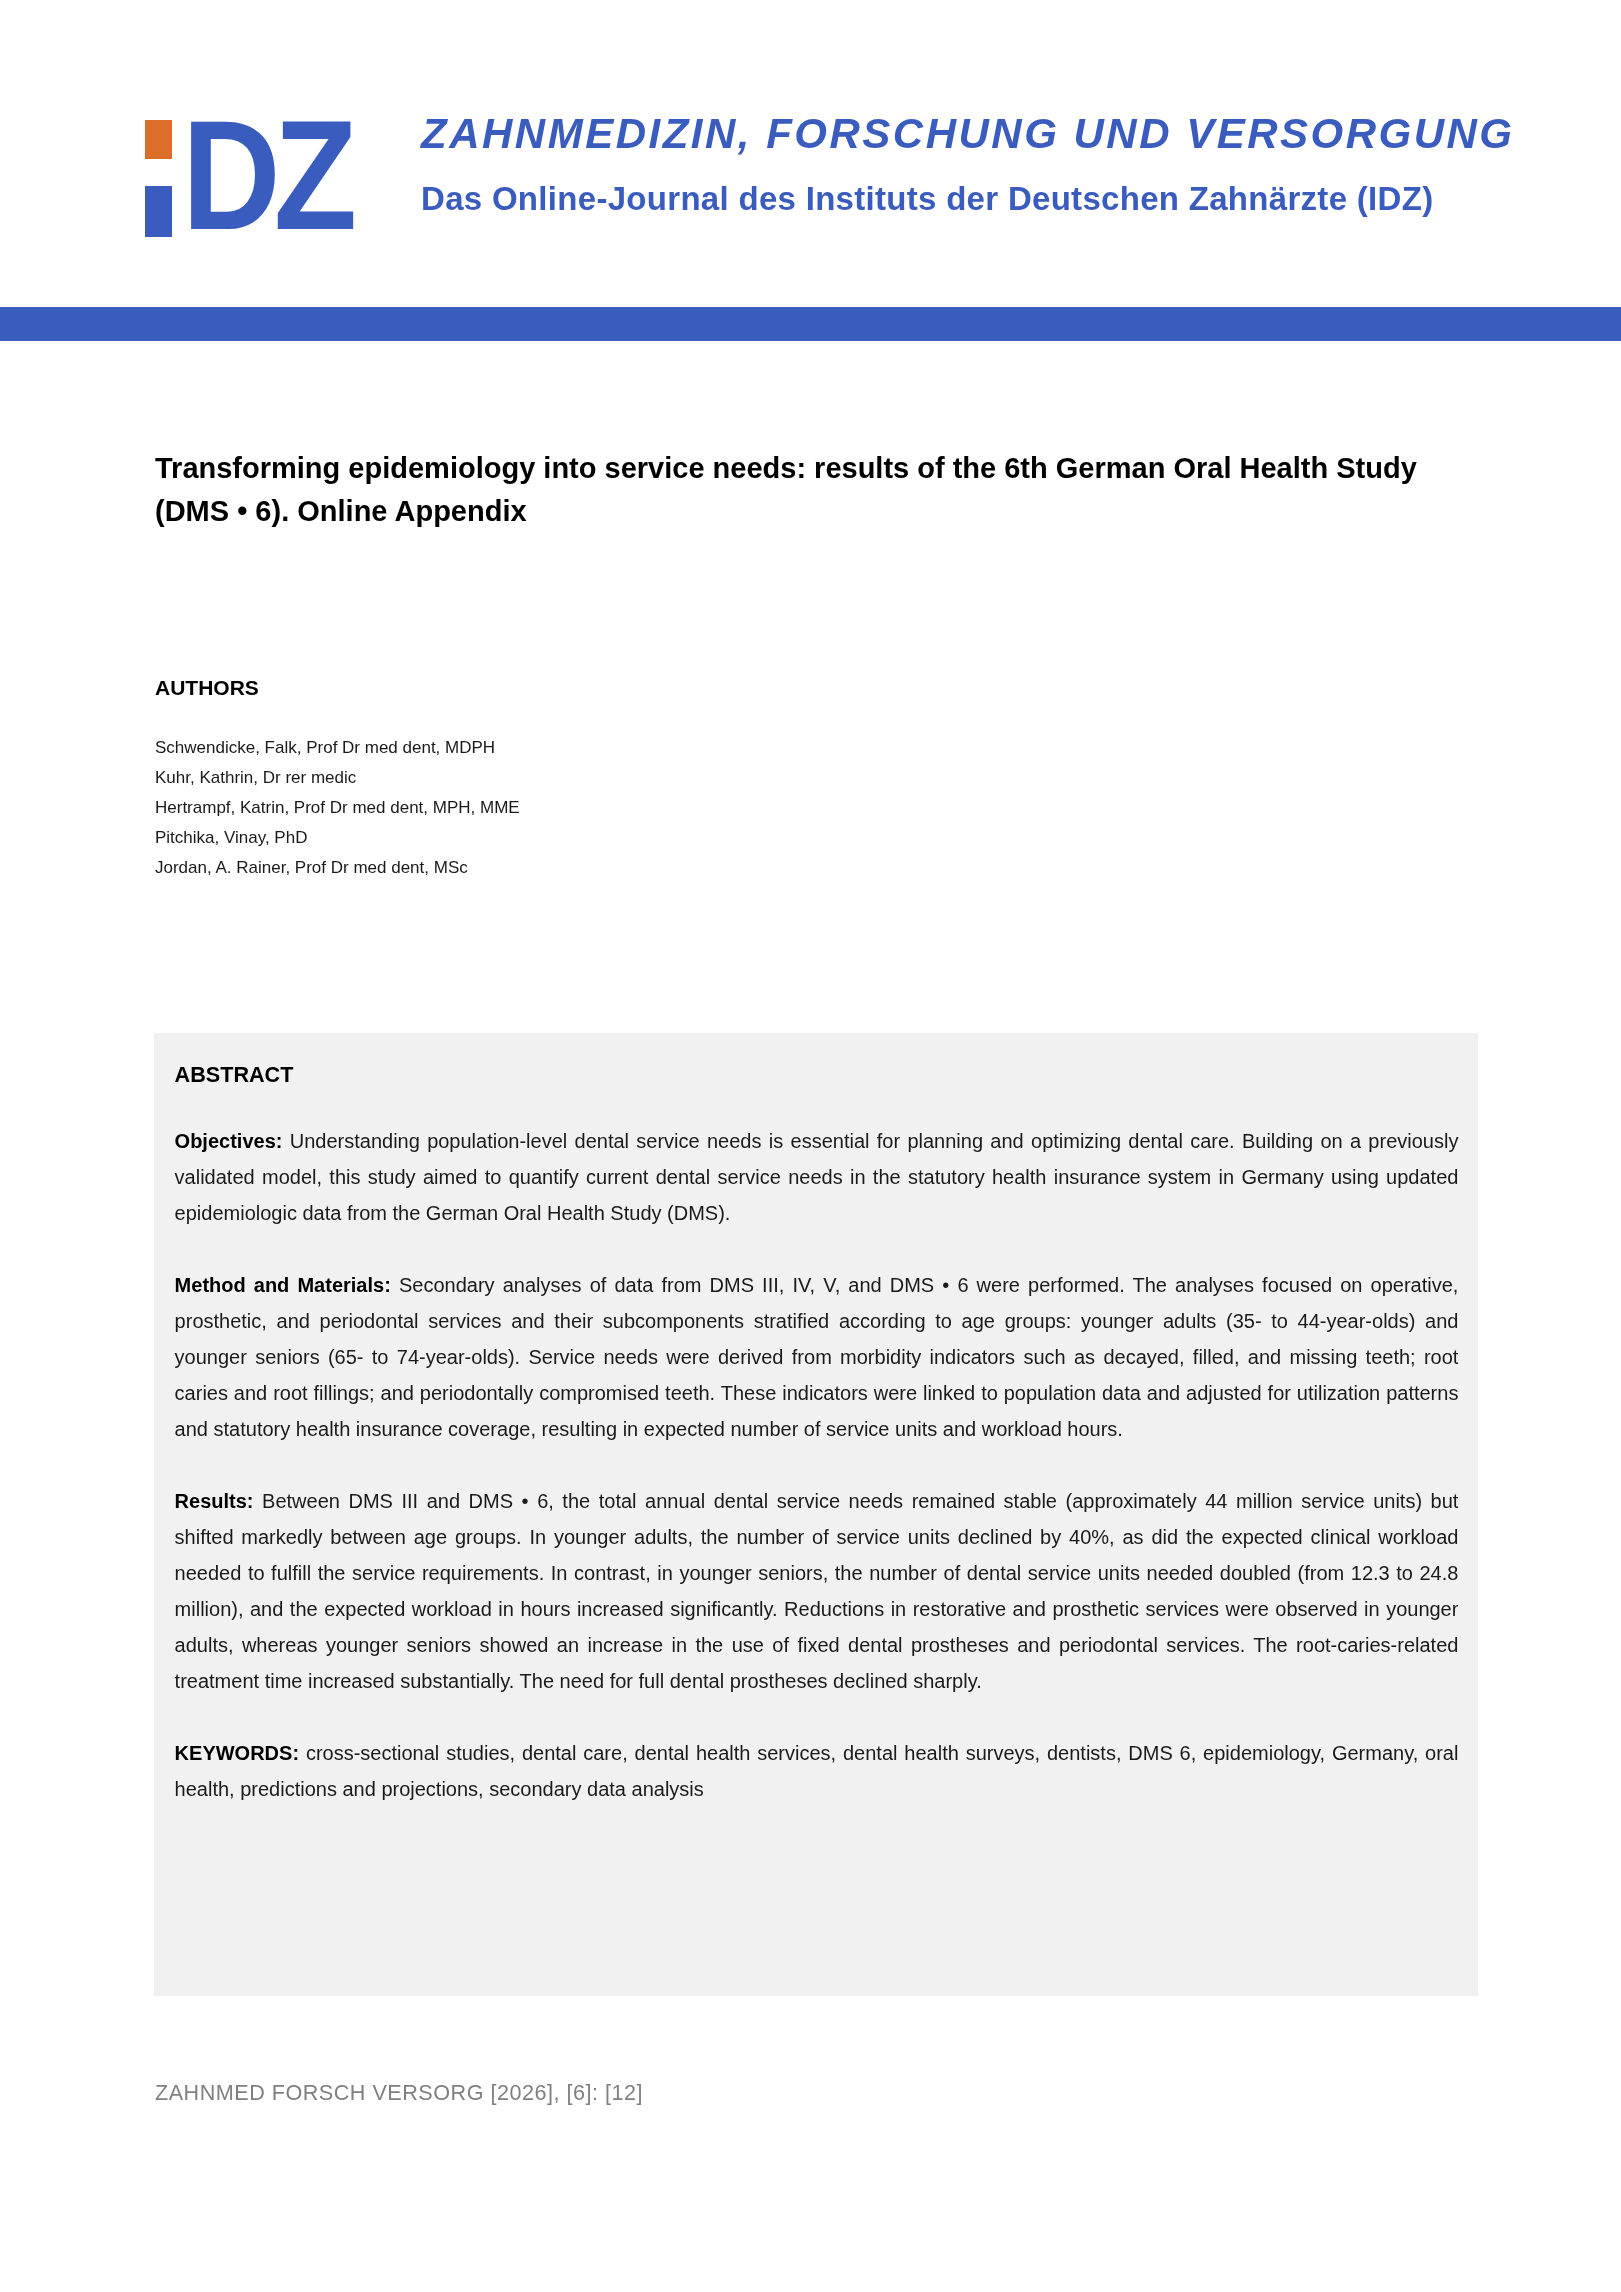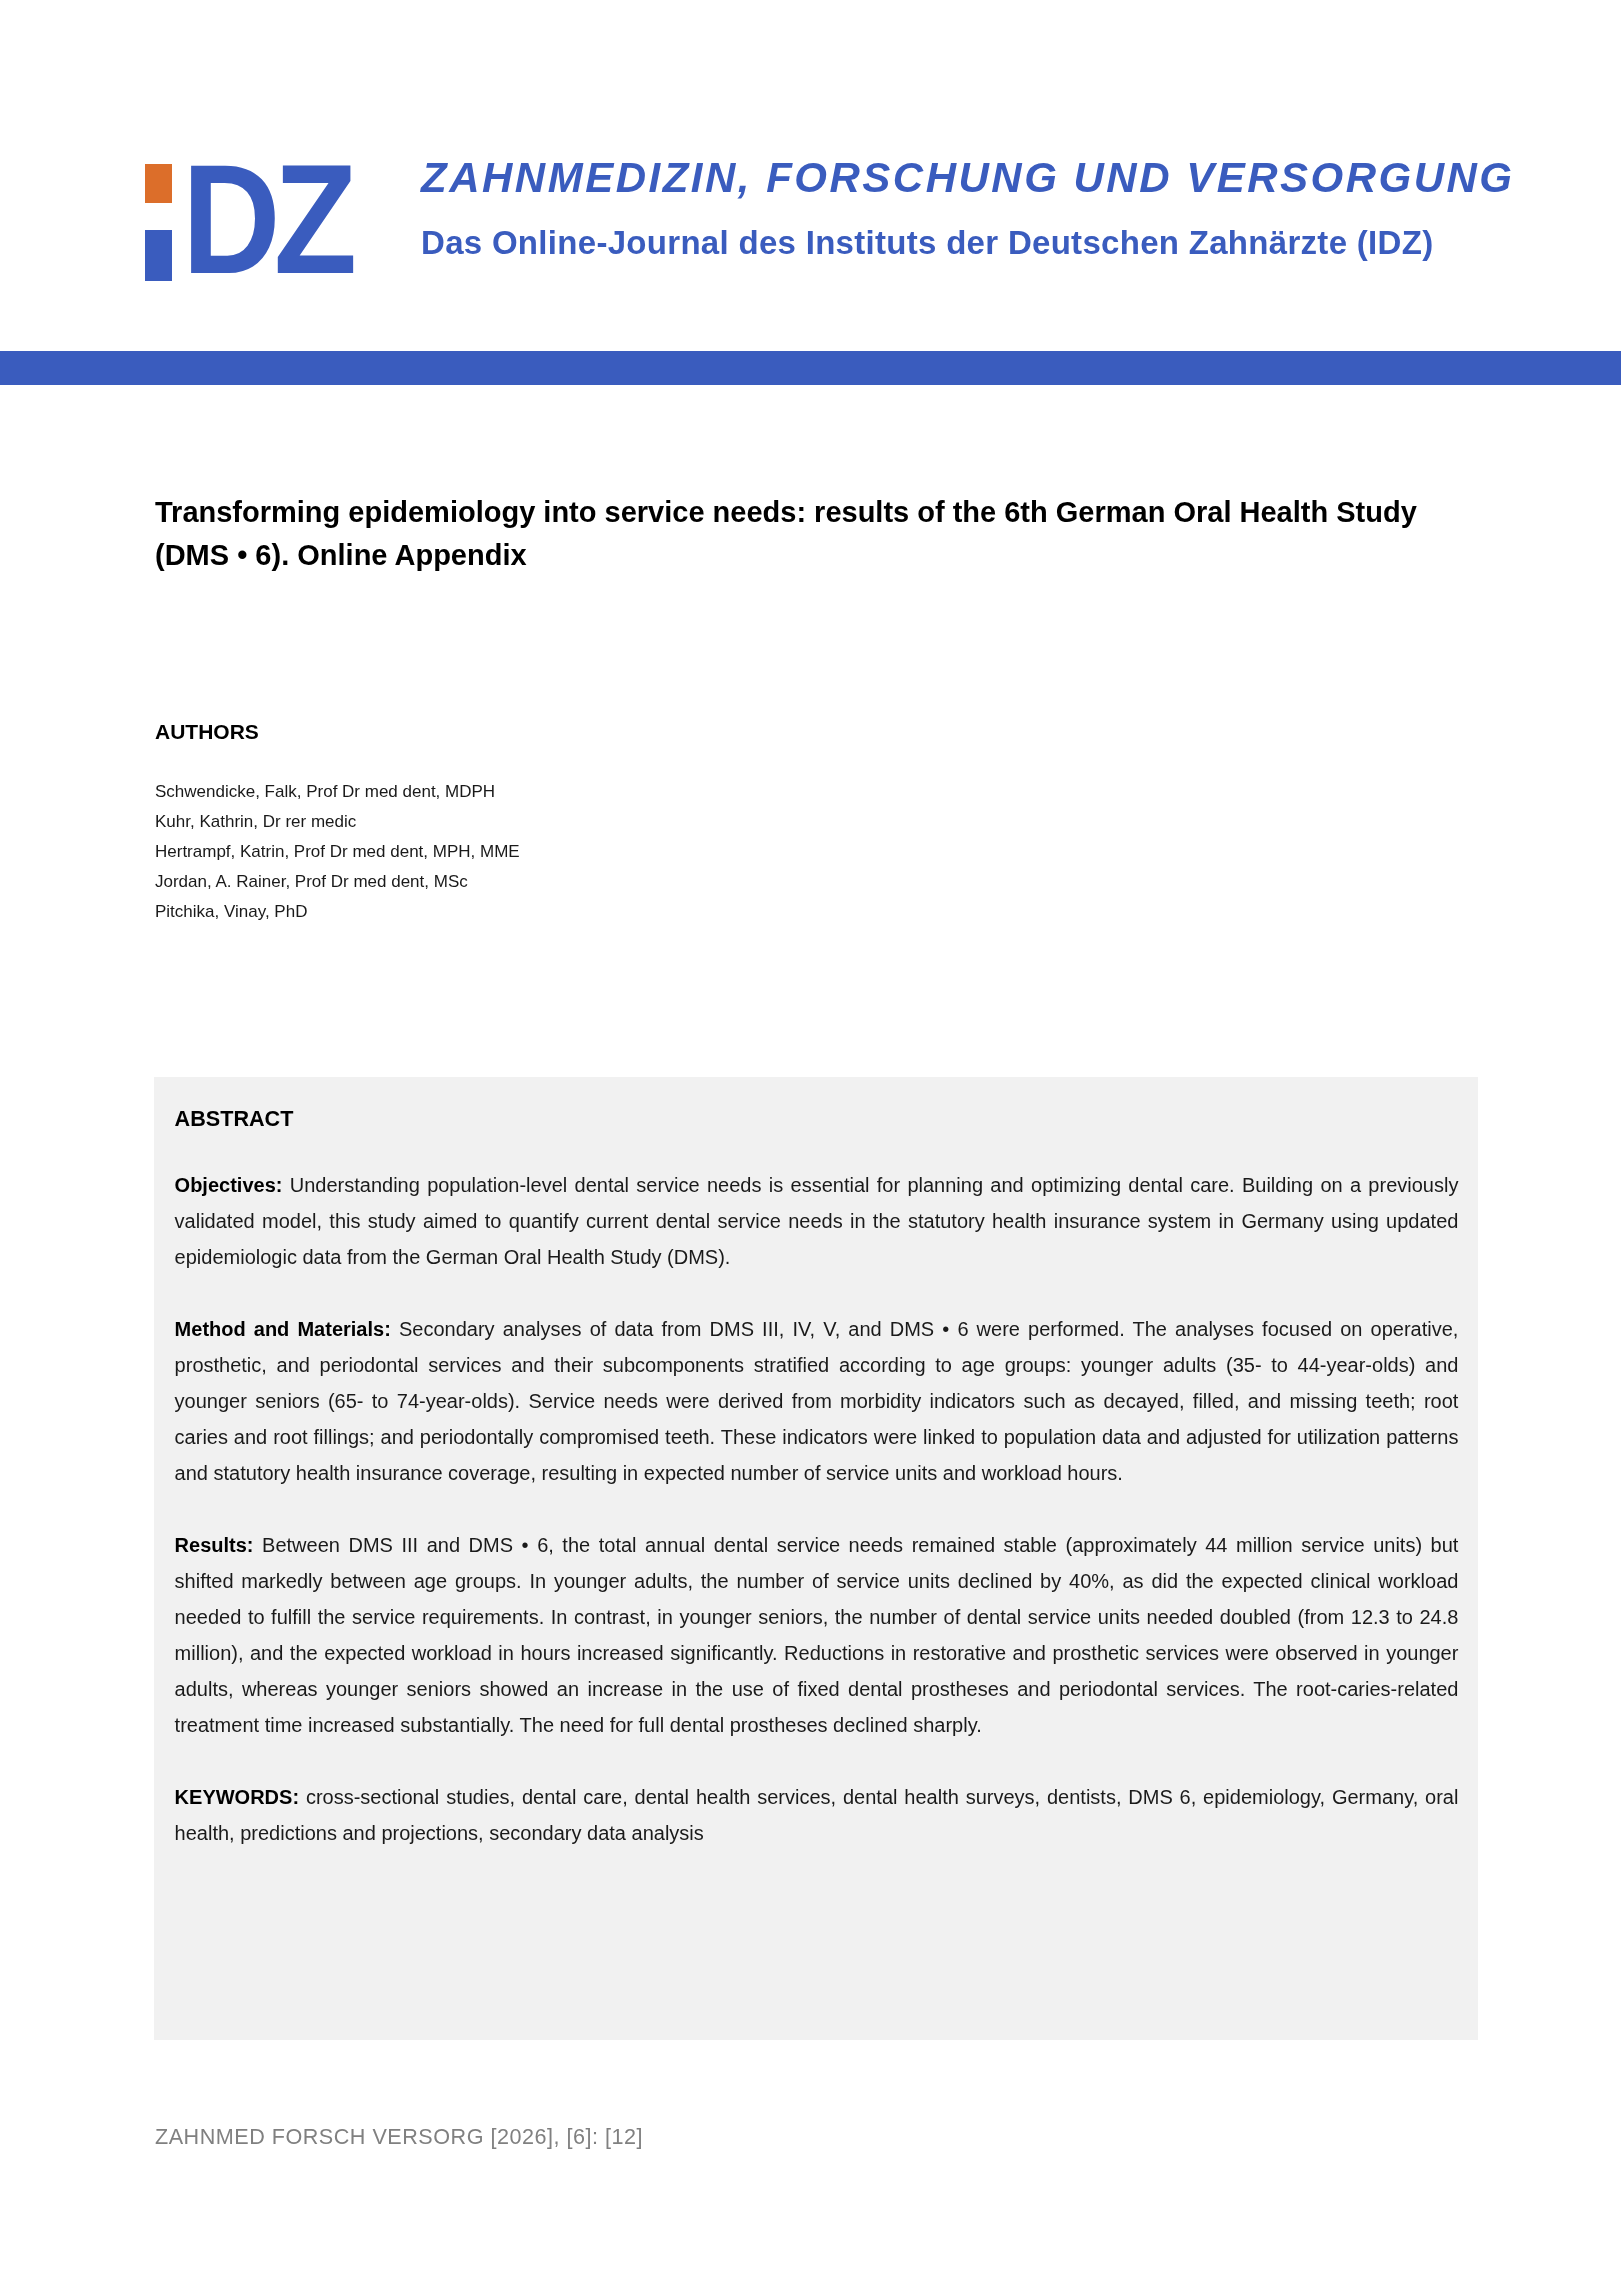--- a/index.html
+++ b/index.html
@@ -4,21 +4,21 @@
 <style>
   :root{
     --brand-blue:#3a5cbe;
     --brand-orange:#dc6e2a;
     --abstract-bg:#f1f1f1;
     --footer-gray:#808080;
   }
   html,body{margin:0;padding:0;background:#ffffff;}
   .page{
     position:relative;width:1621px;height:2208px;background:#ffffff;
-    font-family:"Liberation Sans",sans-serif;color:#1a1a1a;overflow:hidden;margin-top:44px;
+    font-family:"Liberation Sans",sans-serif;color:#1a1a1a;overflow:hidden;
   }
 
   
   .logo-i{position:absolute;left:145px;top:120px;width:26.5px;}
   .logo-dot{height:39px;background:var(--brand-orange);}
   .logo-stem{height:51px;background:var(--brand-blue);margin-top:27.4px;}
   .logo-dz{
     position:absolute;left:182px;top:98px;
     font-size:155px;line-height:1;font-weight:bold;color:var(--brand-blue);
     letter-spacing:-7.8px;transform:scaleX(0.88);transform-origin:left top;
@@ -93,22 +93,22 @@
 
   <div class="header-bar"></div>
 
   <div class="article-title">Transforming epidemiology into service needs: results of the 6th German Oral Health Study (DMS • 6). Online Appendix</div>
 
   <div class="authors-heading">AUTHORS</div>
   <div class="authors-list">
     <div>Schwendicke, Falk, Prof Dr med dent, MDPH</div>
     <div>Kuhr, Kathrin, Dr rer medic</div>
     <div>Hertrampf, Katrin, Prof Dr med dent, MPH, MME</div>
+    <div>Pitchika, Vinay, PhD</div>
     <div>Jordan, A. Rainer, Prof Dr med dent, MSc</div>
-    <div>Pitchika, Vinay, PhD</div>
   </div>
 
   <div class="abstract-box">
     <div class="abstract-heading">ABSTRACT</div>
 
     <p class="abstract-para">
       <span class="para-label">Objectives:</span>
       <span>Understanding population-level dental service needs is essential for planning and optimizing dental care. Building on a previously validated model, this study aimed to quantify current dental service needs in the statutory health insurance system in Germany using updated epidemiologic data from the German Oral Health Study (DMS).</span>
     </p>
 

